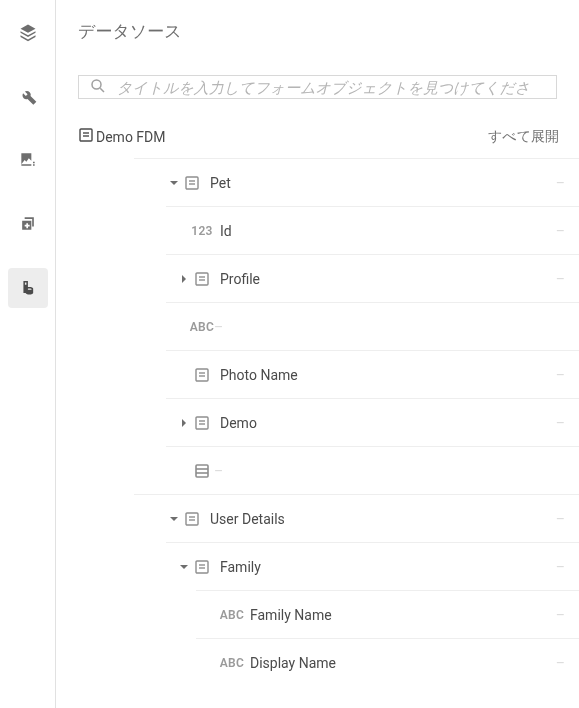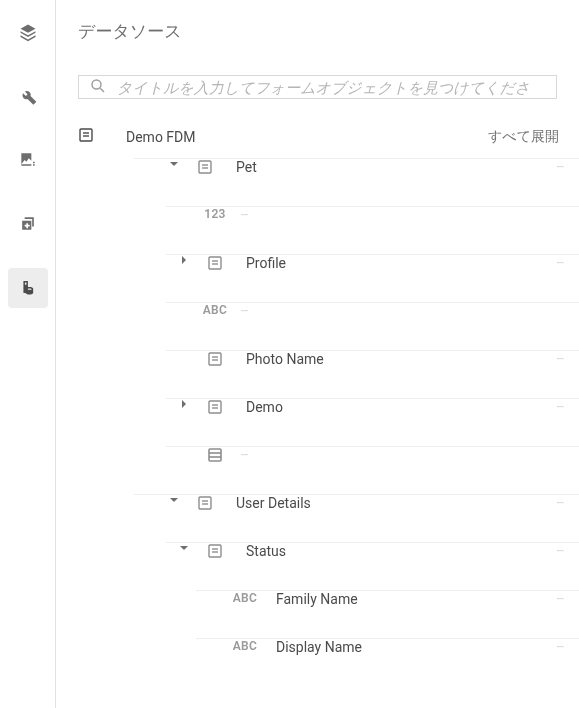--- a/index.html
+++ b/index.html
@@ -91,40 +91,39 @@
   }
   
   .tree-scroll::-webkit-scrollbar { width: 14px; }
   .tree-scroll::-webkit-scrollbar-track { background: #f4f4f4; }
   .tree-scroll::-webkit-scrollbar-thumb { background: #c9c9c9; border-radius: 2px; }
 
   .tree-root-row {
     display: flex;
     align-items: center;
     padding: 10px 8px 12px 16px;
-    gap: 32px;
+    gap: 2px;
   }
   .tree-root-row .root-label {
     flex: 1;
     font-size: 14px;
     color: #4b4b4b;
   }
   .expand-all {
     color: #747474;
     font-size: 14px;
     cursor: pointer;
     margin-right: 12px;
   }
 
   .tree-row {
     display: flex;
-    align-items: flex-start;
+    align-items: center;
     min-height: 48px;
     border-top: 1px solid #eeeeee;
-    gap: 13px;
     position: relative;
     padding-right: 10px;
   }
   .tree-row .caret {
     width: 12px;
     display: flex;
     justify-content: center;
     color: #6e6e6e;
     cursor: pointer;
     flex-shrink: 0;
@@ -237,20 +236,21 @@
         </span>
         <span class="node-label">Pet</span>
         <span class="row-end-dash">–</span>
       </div>
 
       <div class="tree-row lvl-2">
         <span class="spacer-caret"></span>
         <span class="type-icon">
             <span class="type-text">123</span>
           </span>
+        <span class="node-label">Id</span>
         <span class="row-end-dash">–</span>
       </div>
 
       <div class="tree-row lvl-2">
         <span class="caret">
           <svg width="10" height="10" viewBox="0 0 10 10" fill="currentColor">
               <path d="M3 1l4 4-4 4z"></path>
             </svg>
         </span>
         <span class="type-icon">
@@ -337,21 +337,21 @@
               <path d="M1 3l4 4 4-4z"></path>
             </svg>
         </span>
         <span class="type-icon">
           <svg class="obj-icon" width="16" height="16" viewBox="0 0 16 16">
               <rect x="2" y="2" width="12" height="12" rx="1"></rect>
               <line x1="5" y1="6" x2="11" y2="6"></line>
               <line x1="5" y1="9" x2="11" y2="9"></line>
             </svg>
         </span>
-        <span class="node-label">Status</span>
+        <span class="node-label">Family</span>
         <span class="row-end-dash">–</span>
       </div>
 
       <div class="tree-row lvl-3">
         <span class="spacer-caret"></span>
         <span class="type-icon">
             <span class="type-text">ABC</span>
           </span>
         <span class="node-label">Family Name</span>
         <span class="row-end-dash">–</span>

